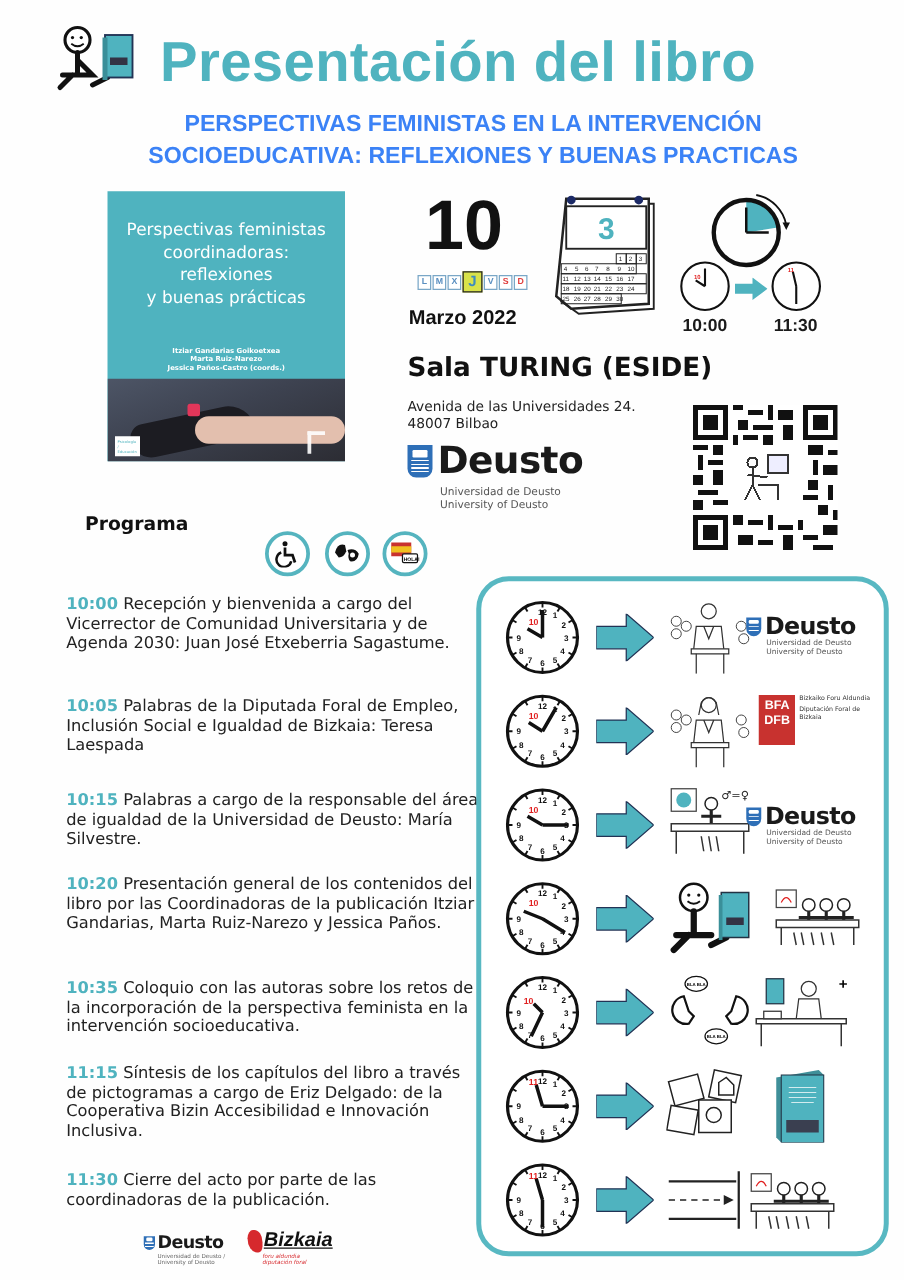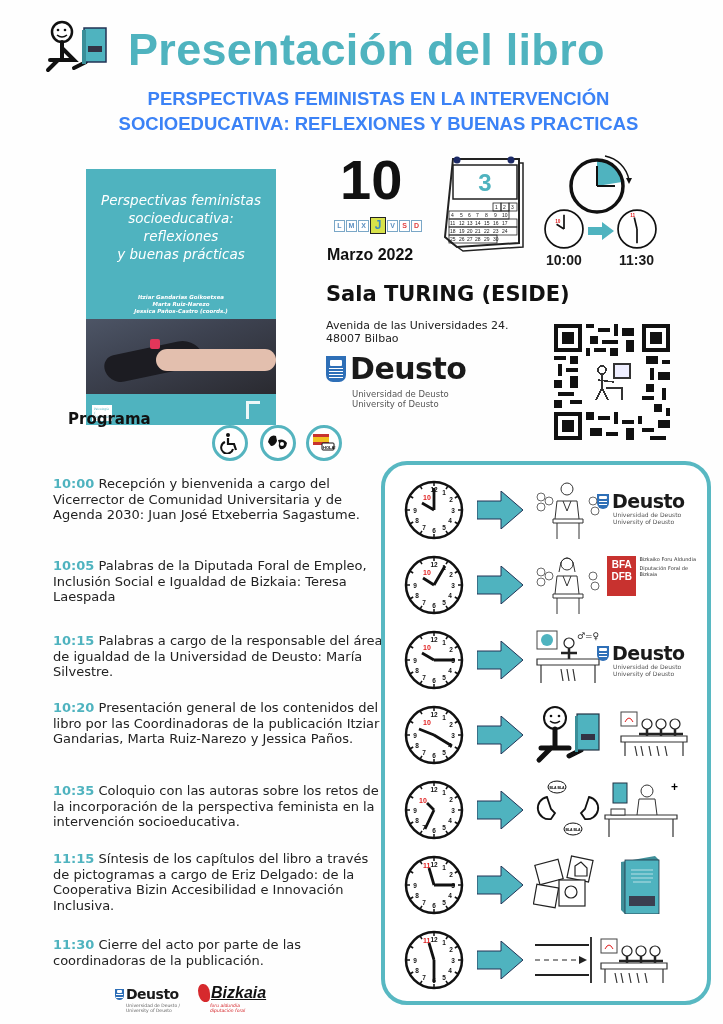--- a/index.html
+++ b/index.html
@@ -5,21 +5,21 @@
   * { box-sizing: border-box; margin: 0; padding: 0; }
   body { width: 723px; height: 1024px; background: #fefefe; font-family: "DejaVu Sans", sans-serif; color: #1a1a1a; position: relative; overflow: hidden; }
   .abs { position: absolute; }
 
   
   .header-icon { left: 42px; top: 20px; width: 70px; height: 58px; }
   .title { left: 128px; top: 24px; font-family: Liberation Sans, sans-serif; font-weight: bold; font-size: 45px; color: #4fb3bf; letter-spacing: 0.3px; white-space: nowrap; }
   .subtitle { left: 0; top: 86px; width: 723px; text-align: center; font-family: "Liberation Sans", sans-serif; font-weight: bold; font-size: 18.5px; line-height: 25px; color: #3b82f6; margin-left: 17px; }
 
   
-  .book { left: 86px; top: 169px; width: 190px; height: 256px; background: #4fb3bf; overflow: hidden; font-style: italic; }
+  .book { left: 86px; top: 153px; width: 190px; height: 216px; background: #4fb3bf; overflow: hidden; }
   .book-title { position: absolute; left: 0; top: 22px; width: 190px; text-align: center; color: #fff; font-family: "DejaVu Sans", sans-serif; font-size: 13.5px; line-height: 18px; }
   .book-authors { position: absolute; left: 0; top: 125px; width: 190px; text-align: center; color: #fff; font-size: 5.5px; line-height: 7px; font-weight: bold; }
   .book-photo { position: absolute; left: 0; top: 150px; width: 190px; height: 75px; background: linear-gradient(160deg, #4d5566 0%, #3d4250 40%, #2a2a30 100%); }
   .book-photo .shoe { position: absolute; left: 18px; top: 28px; width: 100px; height: 28px; background: #1c1c22; border-radius: 20px 40px 10px 30px; transform: rotate(-12deg); }
   .book-photo .hand { position: absolute; left: 70px; top: 30px; width: 120px; height: 22px; background: #e3bfae; border-radius: 14px; }
   .book-photo .tag { position: absolute; left: 64px; top: 20px; width: 10px; height: 10px; background: #e2365a; border-radius: 2px; }
   .book-badge { position: absolute; left: 6px; bottom: 4px; width: 20px; height: 16px; background: #fff; font-size: 3px; color: #4fb3bf; padding: 2px; }
   .book-publisher { position: absolute; right: 16px; bottom: 6px; width: 14px; height: 18px; border-left: 3px solid #fff; border-top: 3px solid #fff; opacity: 0.9; }
 
   
@@ -107,21 +107,21 @@
 </svg>
 <div class="abs title">Presentación del libro</div>
 <div class="abs subtitle">
   <div>PERSPECTIVAS FEMINISTAS EN LA INTERVENCIÓN</div>
   <div>SOCIOEDUCATIVA: REFLEXIONES Y BUENAS PRACTICAS</div>
 </div>
 
 <div class="abs book">
   <div class="book-title">
     <div>Perspectivas feministas</div>
-    <div>socioeducativa:</div>
+    <div>coordinadoras:</div>
     <div>reflexiones</div>
     <div>y buenas prácticas</div>
   </div>
   <div class="book-authors">
     <div>Itziar Gandarias Goikoetxea</div>
     <div>Marta Ruiz-Narezo</div>
     <div>Jessica Paños-Castro (coords.)</div>
   </div>
   <div class="book-photo">
     <div class="shoe"></div>

